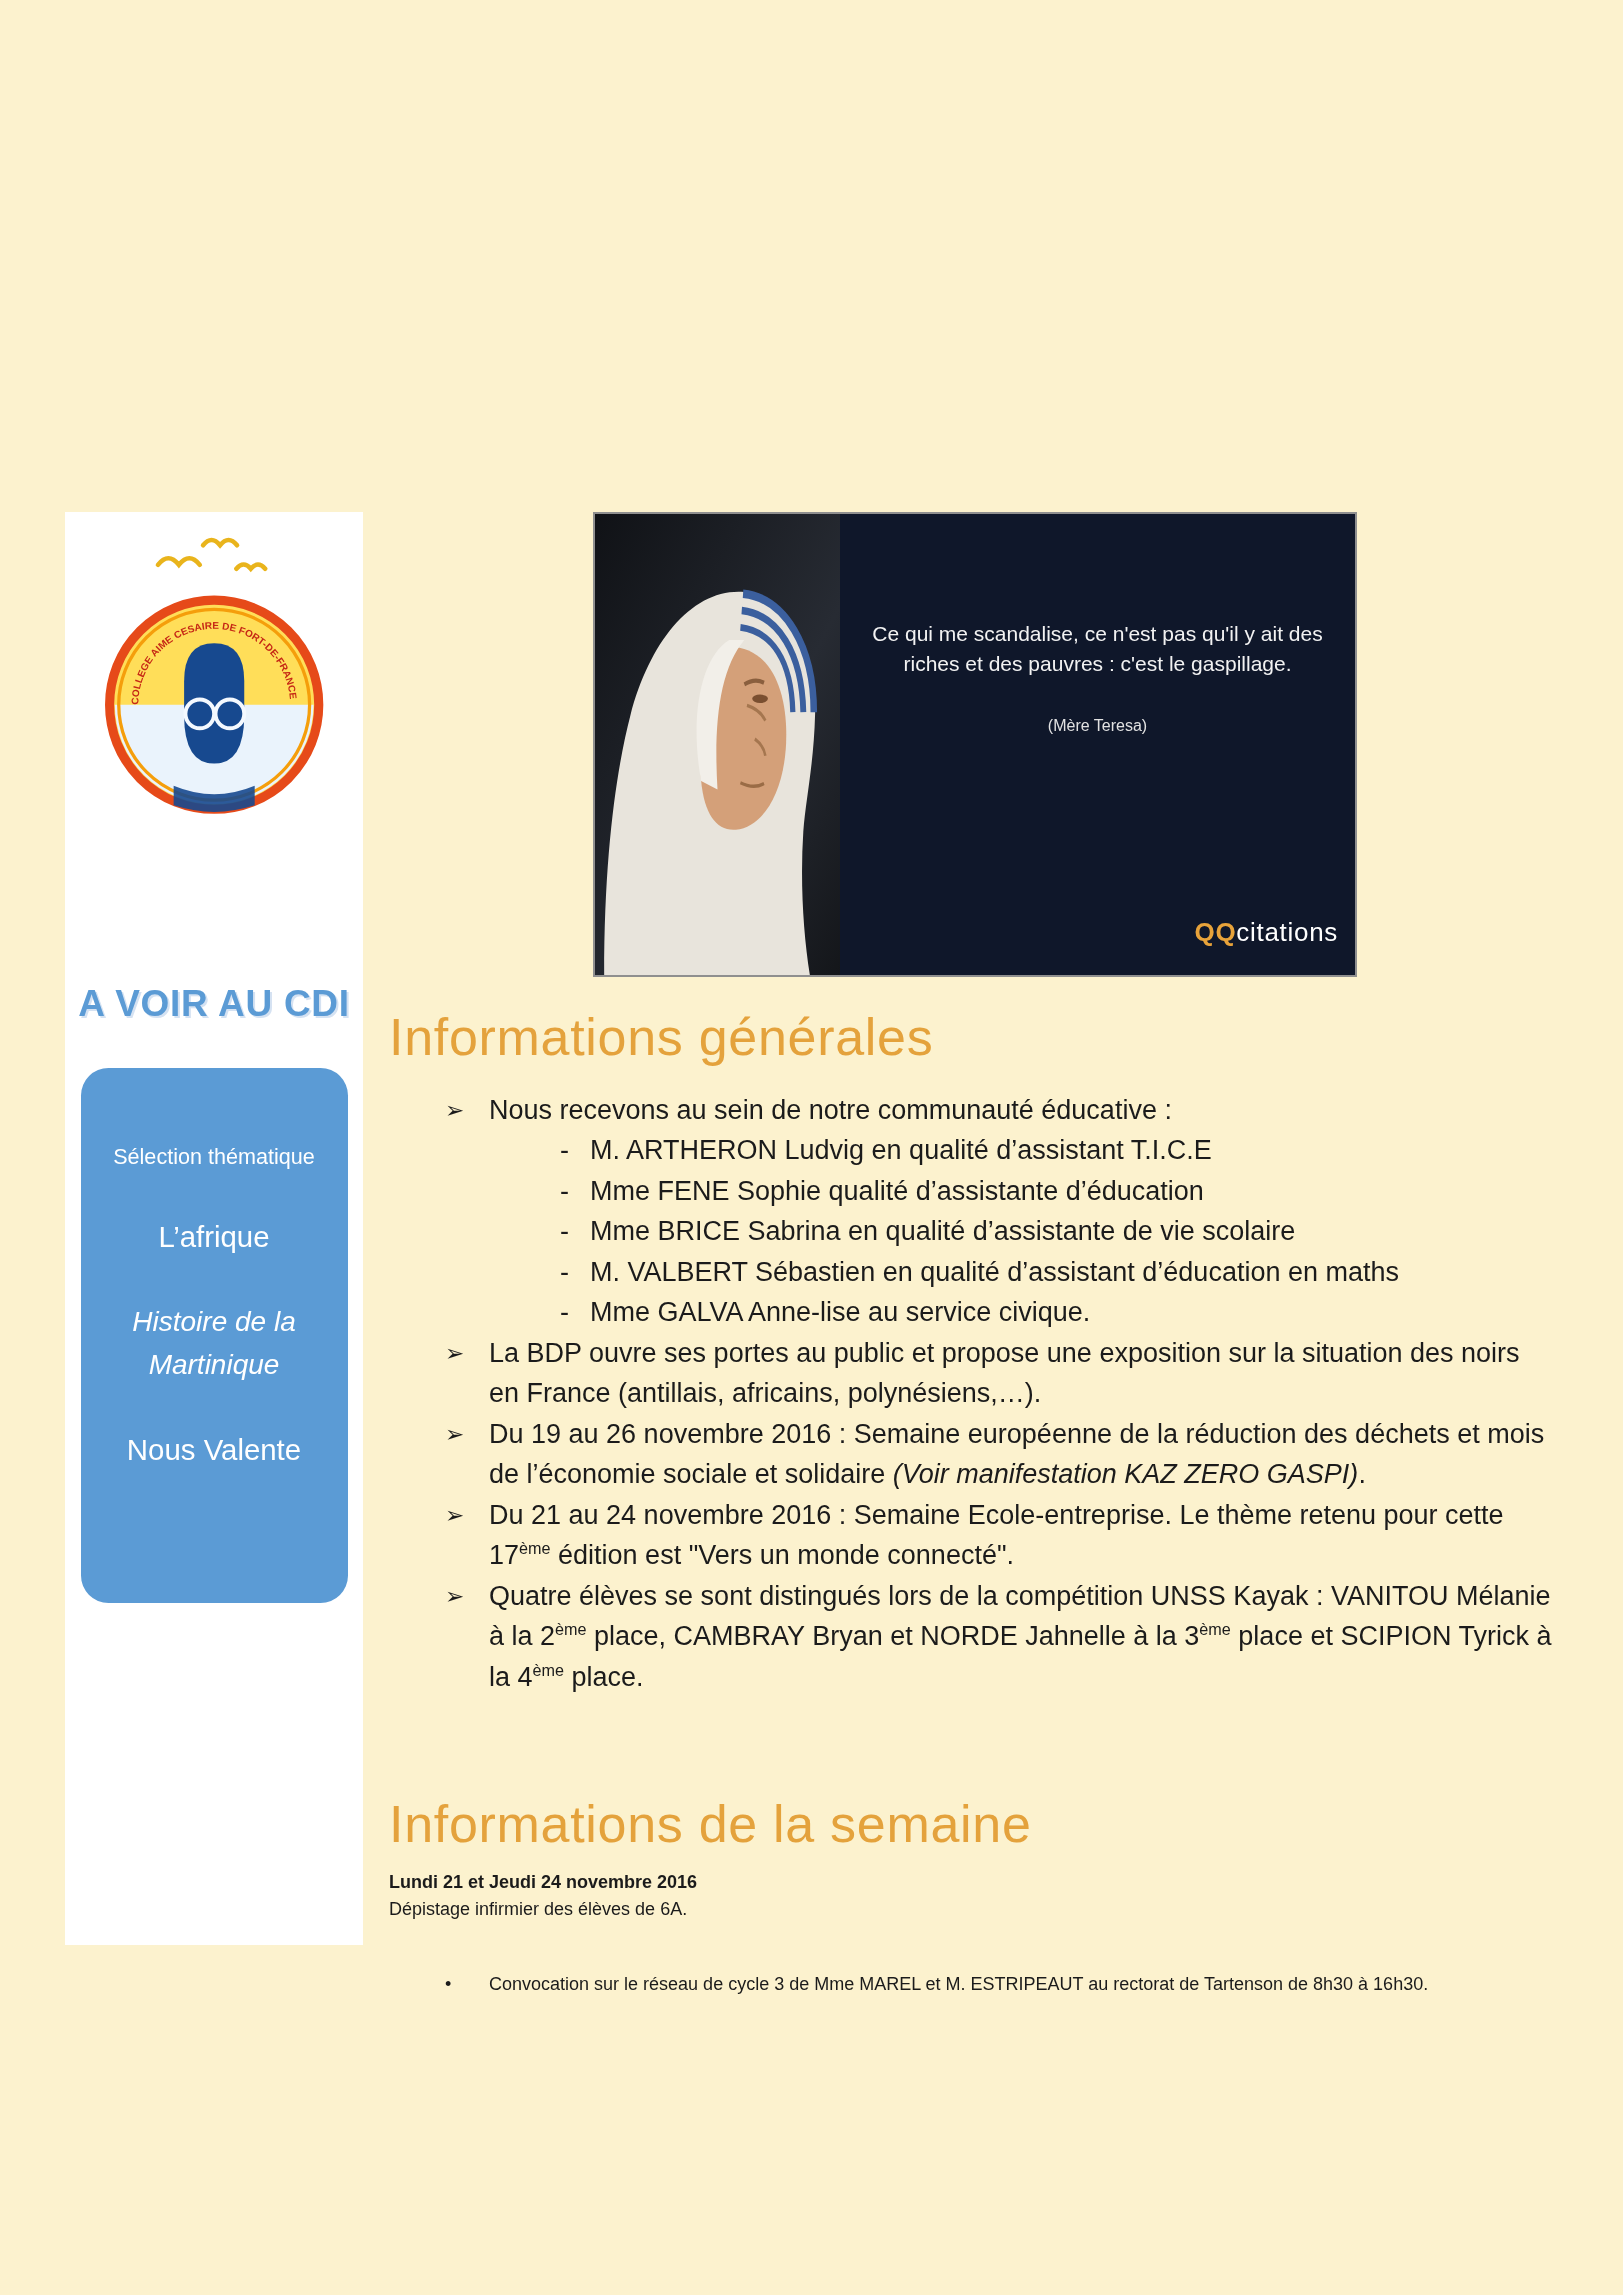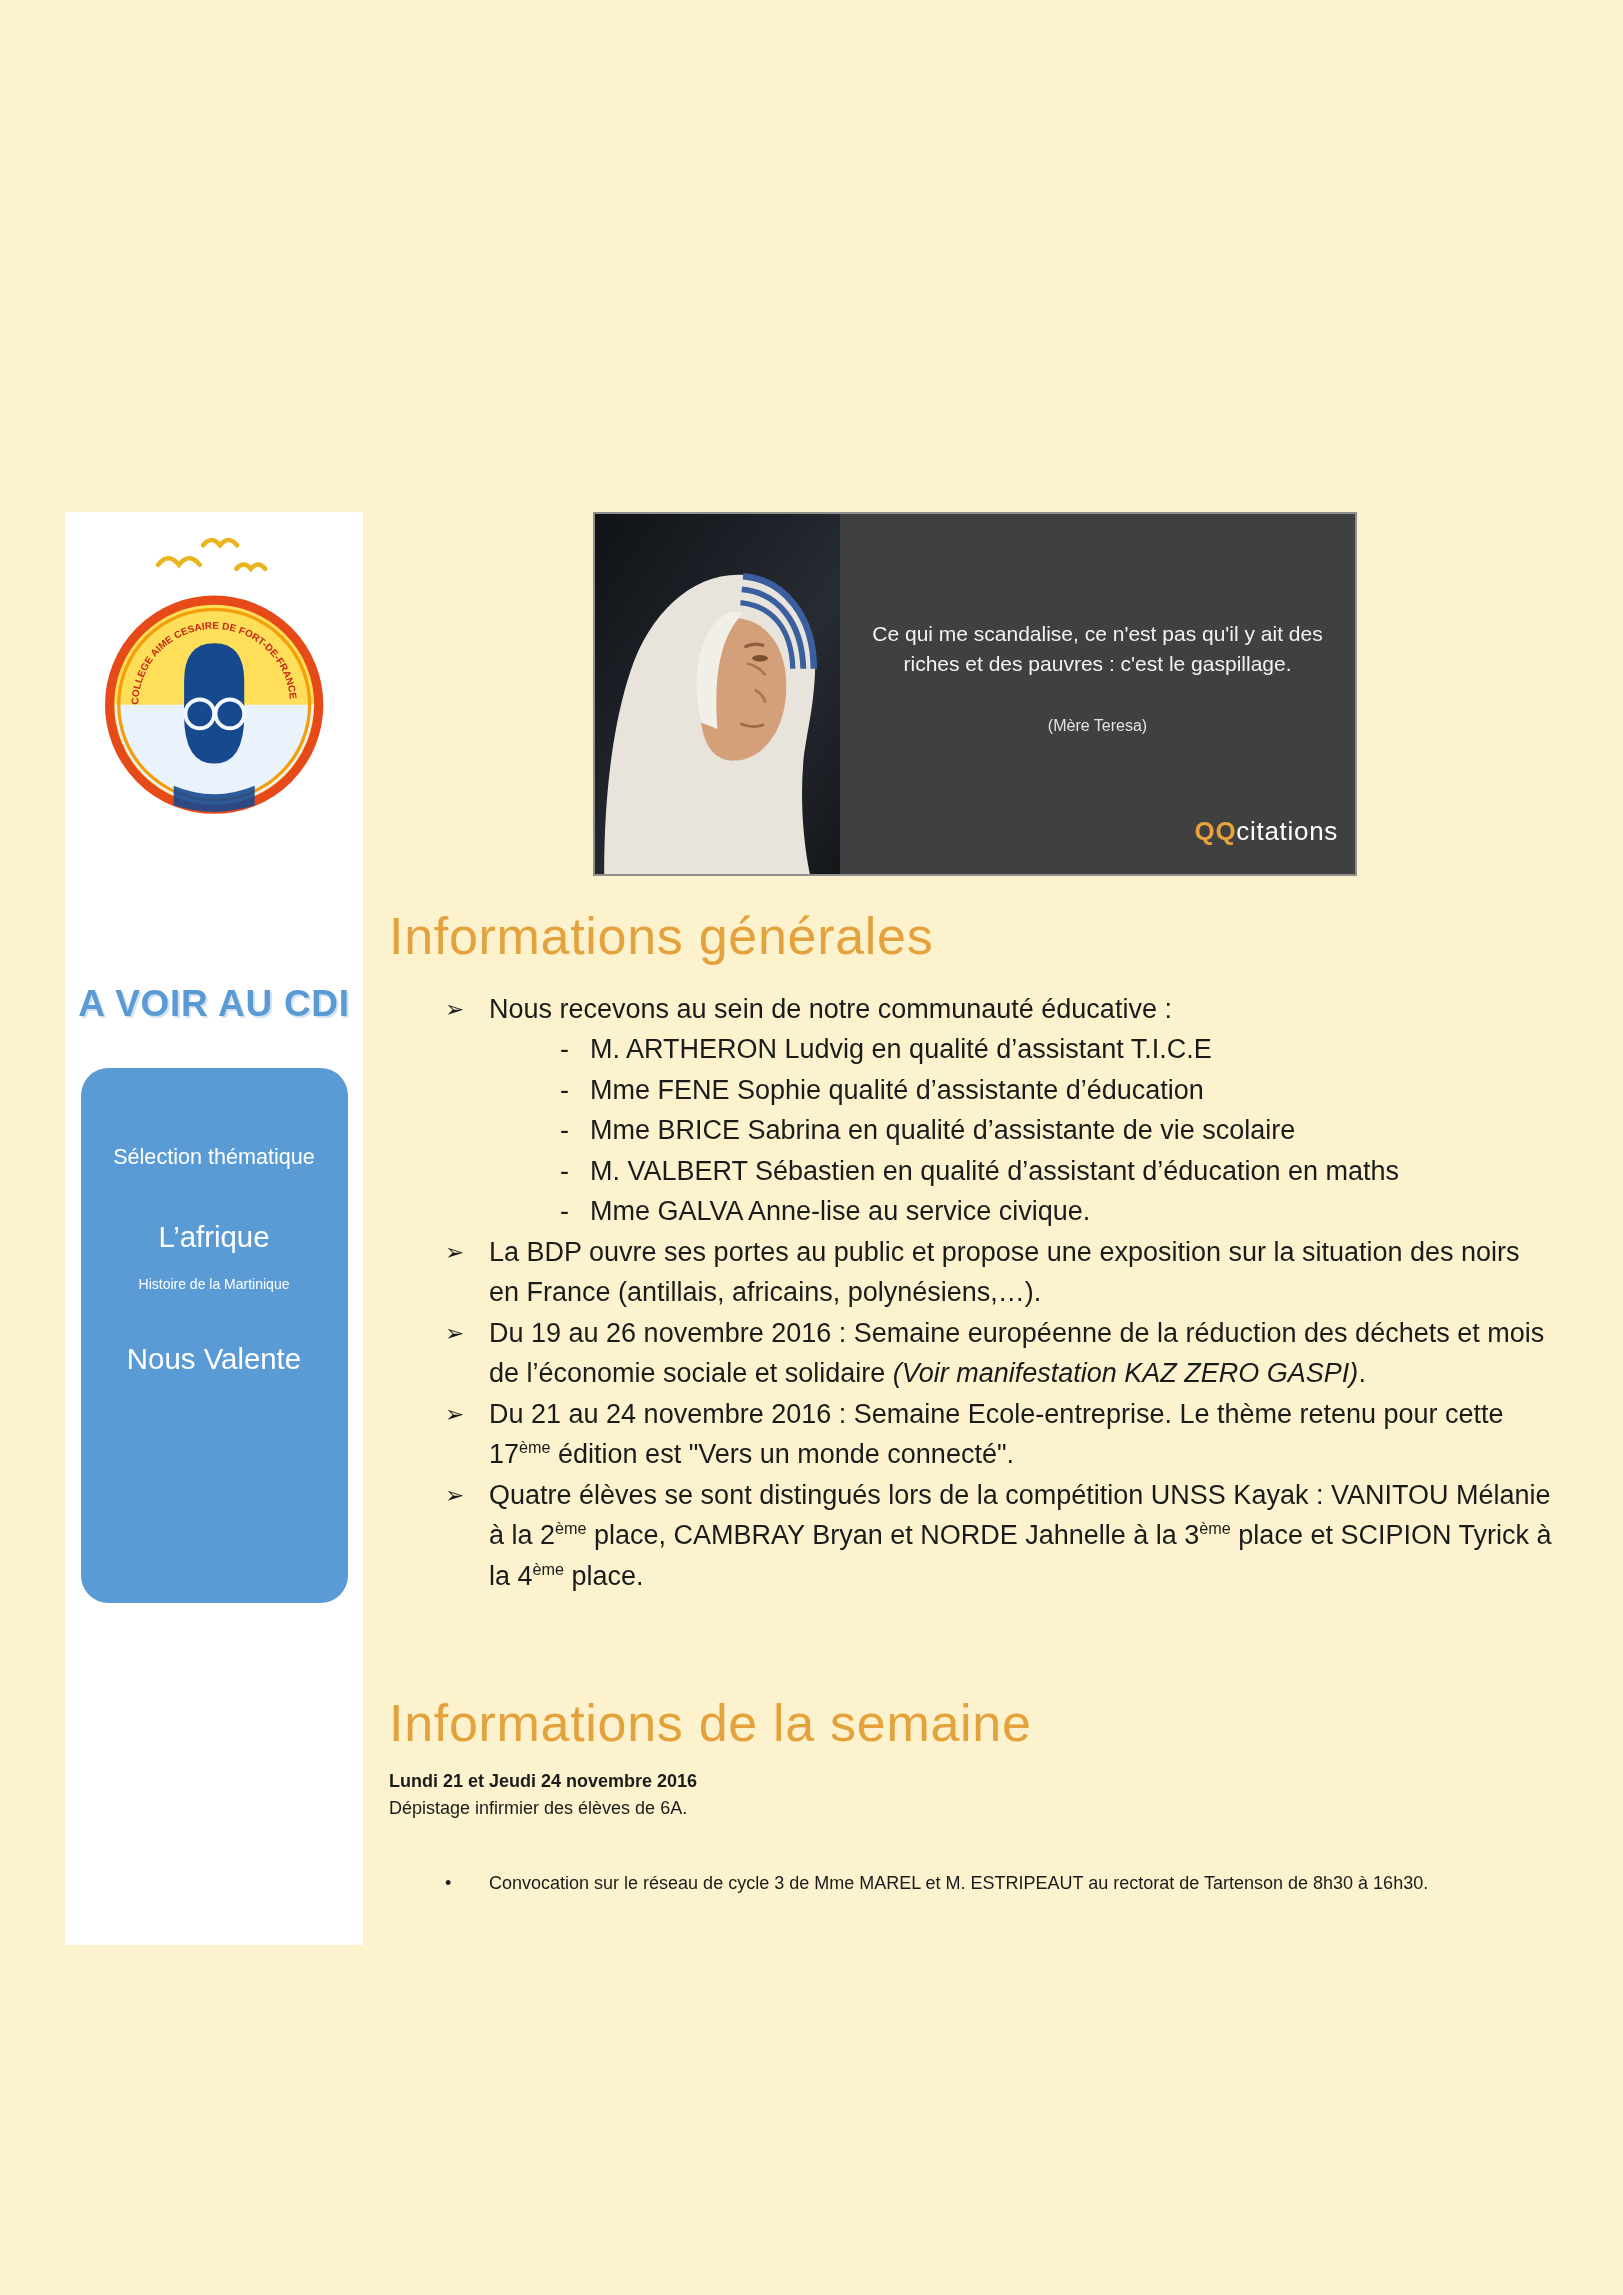--- a/index.html
+++ b/index.html
@@ -23,28 +23,28 @@
   
   .sidebar { position:absolute; left:65px; top:512px; width:298px; height:1433px; background:#ffffff;
              display:flex; flex-direction:column; align-items:center; }
   .logo-box { margin-top:10.5px; width:239px; height:317px; background:#fff; }
   .cdi { margin-top:143px; font-size:37px; font-weight:bold; color:#5B9BD5; letter-spacing:0.7px;
          text-shadow:2px 2px 0 #d5e2f2; white-space:nowrap; }
   .panel { margin-top:43px; width:267px; height:535px; background:#5B9BD5; border-radius:27.5px;
            color:#fff; text-align:center; }
   .panel .p1 { padding-top:76px; font-size:21.6px; }
   .panel .p2 { margin-top:50px; font-size:29.4px; }
-  .panel .p3 { margin-top:20px; font-size:14px; line-height:1.55; padding:0 38px; }
+  .panel .p3 { margin-top:46px; font-size:28px; line-height:1.55; padding:0 38px;font-style:italic; }
   .panel .p4 { margin-top:47px; font-size:29.4px; }
 
   
   .main { position:absolute; left:389px; top:512px; width:1173px; }
 
-  .quote-fig { position:relative; margin-left:204px; width:764px; height:364px;
-               border:2.6px solid #8f8f8f; background:#404040; display:flex; }
+  .quote-fig { position:relative; margin-left:204px; width:764px; height:465px;
+               border:2.6px solid #8f8f8f; background:#0f172a; display:flex; }
   .quote-photo { width:245px; height:100%; flex:none; display:block; }
   .quote-right { flex:1; display:flex; flex-direction:column; align-items:center; padding:105px 13px 0; }
   .quote-text { font-size:21px; color:#f2f2f2; text-align:center; line-height:1.45; white-space:nowrap; }
   .quote-attr { margin-top:37px; font-size:16px; color:#e2e2e2; }
   .watermark { position:absolute; right:17px; bottom:27px; font-size:26px; letter-spacing:0.7px; }
   .wm-qq { color:#E8A33A; font-weight:bold; }
   .wm-rest { color:#ffffff; }
 
   .h-orange { color:#E4A23C; font-size:52px; font-weight:400; letter-spacing:0.7px; line-height:1.15; }
   .h1 { margin-top:31px; }

